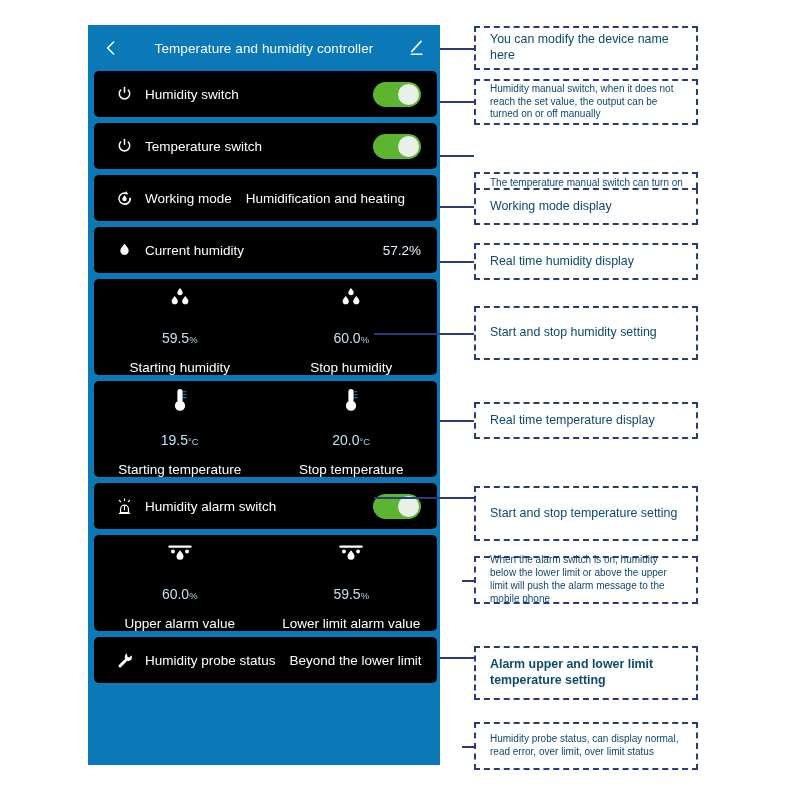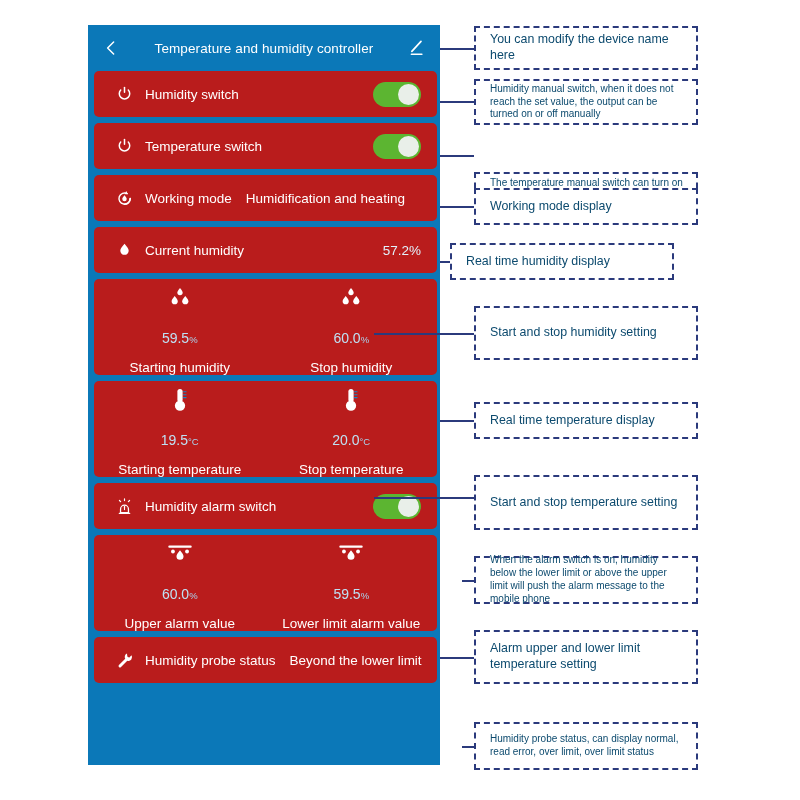--- a/index.html
+++ b/index.html
@@ -29,21 +29,21 @@
     position:absolute; left:14px; top:50%; transform:translateY(-50%);
     width:18px;height:18px;
   }
   .edit-icon{
     position:absolute; right:14px; top:50%; transform:translateY(-50%);
     width:20px;height:20px;
   }
   
   .rows{padding:0 3px 0 6px;}
   .card{
-    background:#b91c1c;
+    background:#000000;
     border-radius:5px;
     margin-bottom:6px;
     color:#ffffff;
     position:relative;
   }
   .row{
     height:46px;
     display:flex; align-items:center;
     padding:0 16px 0 20px;
   }
@@ -311,45 +311,45 @@
 <div class="callout small" style="left:474px;top:132px;width:224px;height:48px;margin-top:40px;">
   <span class="txt">The temperature manual switch can turn on and off the output manually when it does not reach the set value</span>
 </div>
 
 <div class="lead" style="left:440px;top:206px;width:34px;"></div>
 <div class="callout big" style="left:474px;top:188px;width:224px;height:37px;">
   <span class="txt">Working mode display</span>
 </div>
 
 <div class="lead" style="left:440px;top:261px;width:34px;"></div>
-<div class="callout big" style="left:450px;top:243px;width:224px;height:37px;">
+<div class="callout big" style="left:474px;top:243px;width:224px;height:37px;">
   <span class="txt">Real time humidity display</span>
 </div>
 
 <div class="lead" style="left:374px;top:333px;width:100px;"></div>
 <div class="callout big" style="left:474px;top:306px;width:224px;height:54px;">
   <span class="txt">Start and stop humidity setting</span>
 </div>
 
 <div class="lead" style="left:440px;top:420px;width:34px;"></div>
 <div class="callout big" style="left:474px;top:402px;width:224px;height:37px;">
   <span class="txt">Real time temperature display</span>
 </div>
 
 <div class="lead" style="left:374px;top:497px;width:100px;"></div>
-<div class="callout big" style="left:474px;top:475px;width:224px;height:55px;">
+<div class="callout big" style="left:474px;top:486px;width:224px;height:55px;">
   <span class="txt">Start and stop temperature setting</span>
 </div>
 
 <div class="lead" style="left:462px;top:580px;width:12px;"></div>
 <div class="callout small" style="left:474px;top:556px;width:224px;height:48px;">
   <span class="txt">When the alarm switch is on, humidity below the lower limit or above the upper limit will push the alarm message to the mobile phone</span>
 </div>
 
 <div class="lead" style="left:440px;top:657px;width:34px;"></div>
-<div class="callout big" style="left:474px;top:630px;width:224px;height:54px;">
+<div class="callout big" style="left:474px;top:646px;width:224px;height:54px;font-weight:bold;">
   <span class="txt">Alarm upper and lower limit temperature setting</span>
 </div>
 
 <div class="lead" style="left:462px;top:746px;width:12px;"></div>
 <div class="callout small" style="left:474px;top:722px;width:224px;height:48px;">
   <span class="txt">Humidity probe status, can display normal, read error, over limit, over limit status</span>
 </div>
 
 </body></html>

